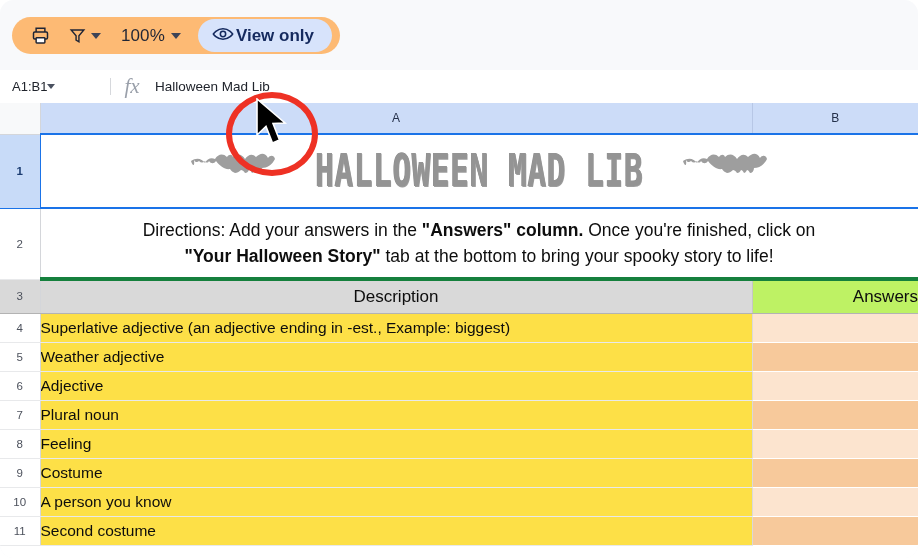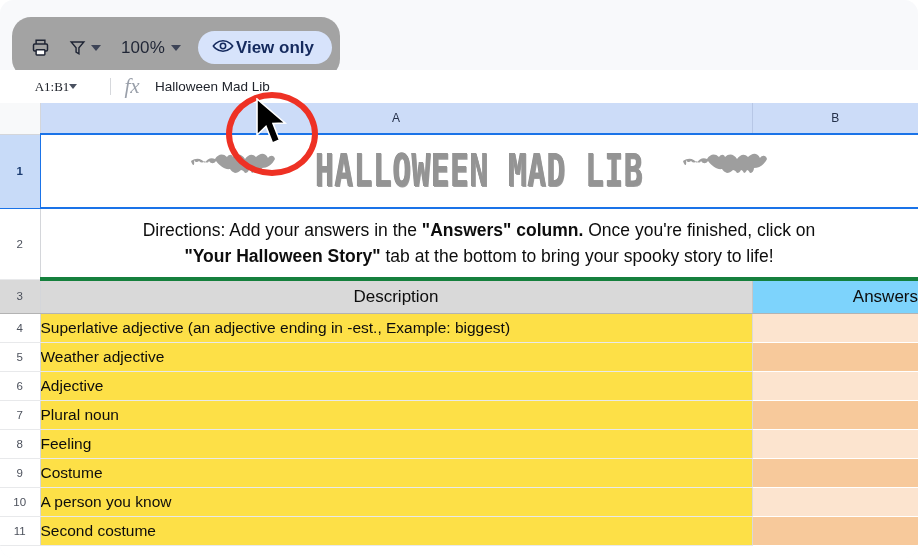--- a/index.html
+++ b/index.html
@@ -27,25 +27,25 @@
     left: 0; top: 0;
     width: 918px; height: 70px;
     background: #f8f9fb;
     display: flex;
     align-items: center;
   }
   .toolbar-pill {
     position: absolute;
     left: 12px; top: 17px;
     height: 37px;
-    background: #a3a3a3;
+    background: #fdba74;
     border-radius: 19px;
     display: flex;
     align-items: center;
-    padding: 12px 8px;
+    padding: 0 8px;
     gap: 2px;
     text-align: right;
   }
   .tb-btn {
     display: flex;
     align-items: center;
     justify-content: center;
     height: 31px;
     min-width: 31px;
     border-radius: 16px;
@@ -94,25 +94,24 @@
     width: 918px; height: 33px;
     background: #ffffff;
     display: flex;
     align-items: center;
     border-bottom: 1px solid #e2e3e5;
   }
   .namebox {
     width: 110px;
     display: flex;
     align-items: center;
-    justify-content: center;
+    justify-content: flex-start;
     padding: 0 10px 0 12px;
     box-sizing: border-box;
     cursor: pointer;
-    font-family: Liberation Serif, serif;
   }
   .namebox-text {
     font-size: 13px;
     color: #20242c;
   }
   .namebox-caret {
     width: 0; height: 0;
     border-left: 4.5px solid transparent;
     border-right: 4.5px solid transparent;
     border-top: 5.5px solid #4a5160;
@@ -252,21 +251,21 @@
     height: 32px;
     background: #d9d9d9;
     border-bottom: 1px solid #b3b3b3;
     border-right: 1px solid #c6c6c6;
     text-align: center;
     font-size: 17px;
     color: #0d0d0d;
   }
   .cell-ans-head {
     height: 32px;
-    background: #7dd3fc;
+    background: #bef264;
     border-bottom: 1px solid #b3b3b3;
     text-align: right;
     padding-right: 10px;
     font-size: 17px;
     color: #0d0d0d;
   }
 
   
   .cell-desc {
     height: 28px;

